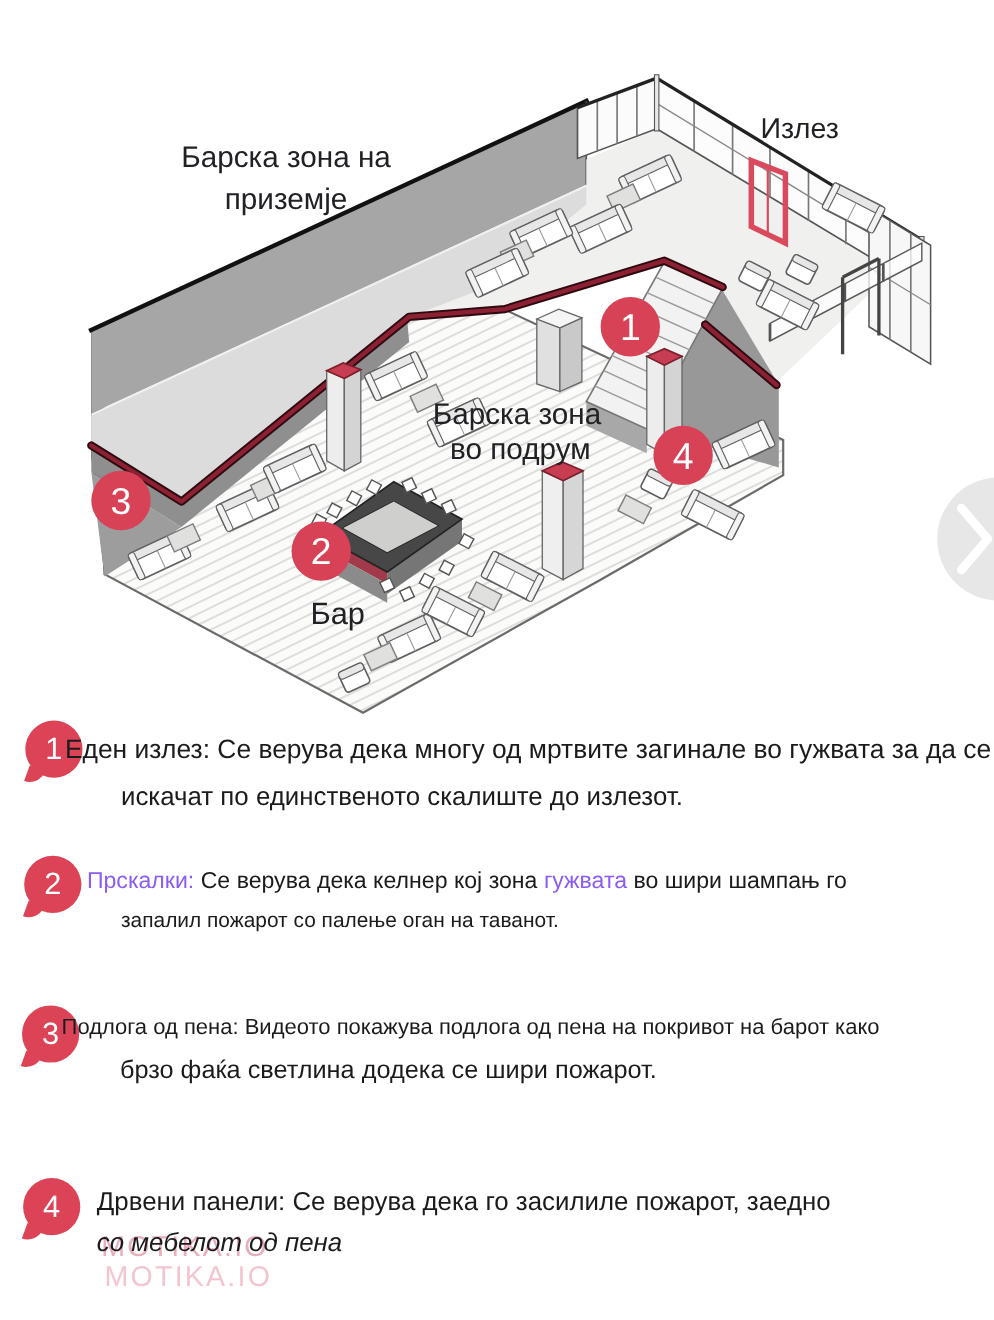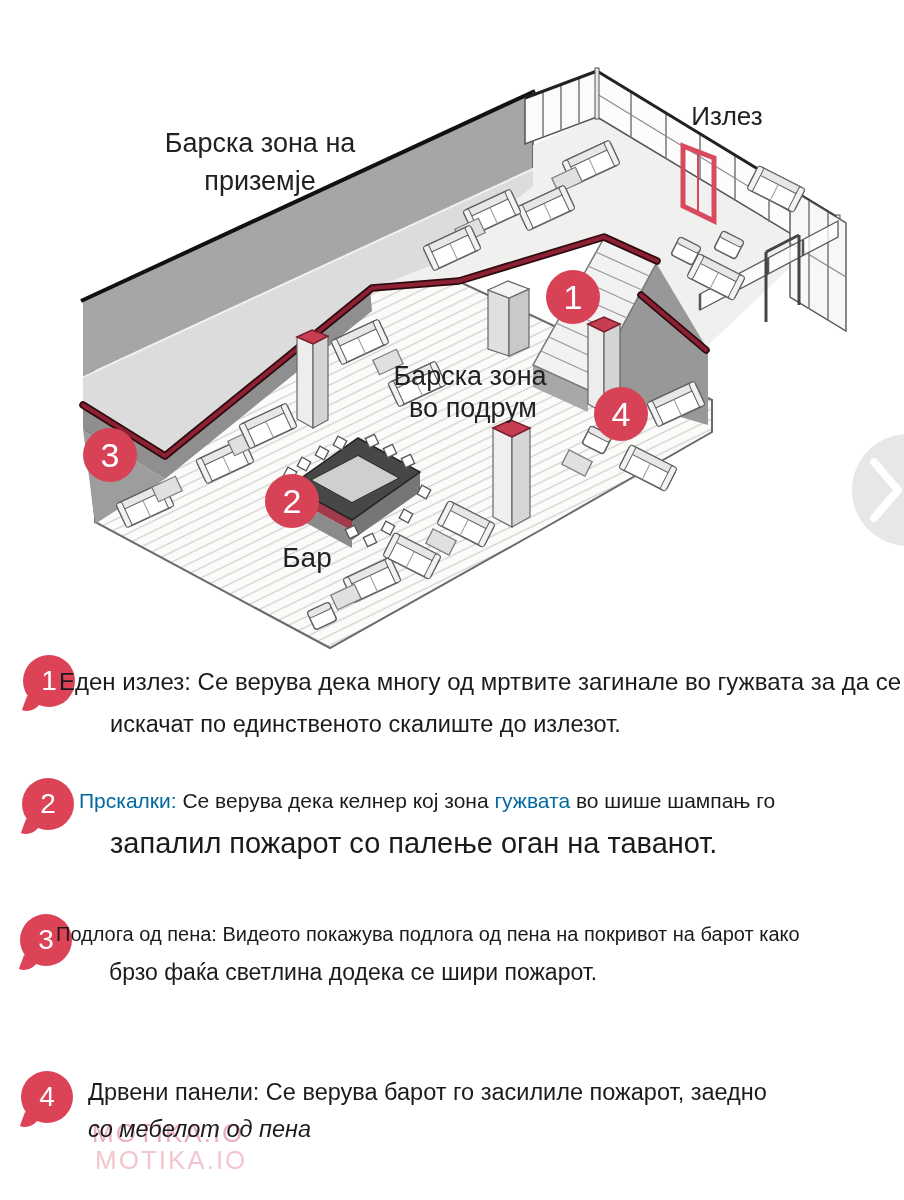--- a/index.html
+++ b/index.html
@@ -1,20 +1,20 @@
 <!DOCTYPE html>
 <html><head>
 <meta charset="utf-8">
 <style>
   html,body{margin:0;padding:0;background:#ffffff;}
   #page{position:relative;width:904px;height:1200px;background:#fff;overflow:hidden;
         font-family:"Liberation Sans","DejaVu Sans",sans-serif;color:#1b1b1d;}
   #plan{position:absolute;left:0;top:0;}
   .ann-line{position:absolute;white-space:pre;color:#1b1b1d;}
-  .ann-line .gray{color:#0369a1;}
+  .ann-line .gray{color:#8b5cf6;}
   .bubble{position:absolute;width:52px;height:52px;border-radius:50%;background:#dc4356;color:#fff;
           display:flex;align-items:center;justify-content:center;font-size:28px;line-height:1;}
   .bubble::after{content:"";position:absolute;left:1px;bottom:-6px;width:15px;height:15px;
           background:#dc4356;border-radius:0 0 15px 0;transform:rotate(20deg);}
   .wm{position:absolute;letter-spacing:2px;font-size:26px;}
   #wm1{left:92px;top:1118px;color:#e49aab;opacity:.8;}
   #wm2{left:95px;top:1145px;color:#f2c0ca;opacity:.9;}
   #next-btn{position:absolute;left:846px;top:430px;width:58px;height:120px;cursor:pointer;}
   svg text{font-family:"Liberation Sans","DejaVu Sans",sans-serif;}
 </style>
@@ -241,29 +241,29 @@
   </svg>
 
   <div id="wm1" class="wm">MOTIKA.IO</div>
   <div id="wm2" class="wm">MOTIKA.IO</div>
 
   <div class="bubble" style="left:23px;top:655px;">1</div>
   <div class="ann-line" style="left:59px;top:668px;font-size:24px;"><span>Еден излез: Се верува дека многу од мртвите загинале во гужвата за да се</span></div>
   <div class="ann-line" style="left:110px;top:700px;font-size:23.5px;margin-top:11px;"><span>искачат по единственото скалиште до излезот.</span></div>
 
   <div class="bubble" style="left:22px;top:778px;">2</div>
-  <div class="ann-line" style="left:79px;top:789px;font-size:21px;"><span class="gray">Прскалки:</span><span> Се верува дека келнер кој зона </span><span class="gray">гужвата</span><span> во шише шампањ го</span></div>
-  <div class="ann-line" style="left:110px;top:827px;font-size:29px;"><span>запалил пожарот со палење оган на таванот.</span></div>
+  <div class="ann-line" style="left:79px;top:789px;font-size:21px;"><span class="gray">Прскалки:</span><span> Се верува дека келнер кој зона </span><span class="gray">гужвата</span><span> во шири шампањ го</span></div>
+  <div class="ann-line" style="left:110px;top:827px;font-size:19px;"><span>запалил пожарот со палење оган на таванот.</span></div>
 
   <div class="bubble" style="left:20px;top:914px;">3</div>
   <div class="ann-line" style="left:56px;top:923px;font-size:20px;"><span>Подлога од пена: Видеото покажува подлога од пена на покривот на барот како</span></div>
   <div class="ann-line" style="left:109px;top:959px;font-size:23px;"><span>брзо фаќа светлина додека се шири пожарот.</span></div>
 
   <div class="bubble" style="left:21px;top:1071px;">4</div>
-  <div class="ann-line" style="left:88px;top:1079px;font-size:23.5px;"><span>Дрвени панели: Се верува барот го засилиле пожарот, заедно</span></div>
+  <div class="ann-line" style="left:88px;top:1079px;font-size:23.5px;"><span>Дрвени панели: Се верува дека го засилиле пожарот, заедно</span></div>
   <div class="ann-line" style="left:88px;top:1116px;font-size:23.5px;font-style:italic;"><span>со мебелот од пена</span></div>
 
   <svg id="next-btn" viewBox="0 0 58 120">
     <circle cx="62" cy="60" r="56" fill="#e7e7e7"></circle>
     <polyline points="28,32 52,60 28,88" fill="none" stroke="#ffffff" stroke-width="8" stroke-linecap="round" stroke-linejoin="round"></polyline>
   </svg>
 
 </div>
 
 </body></html>

